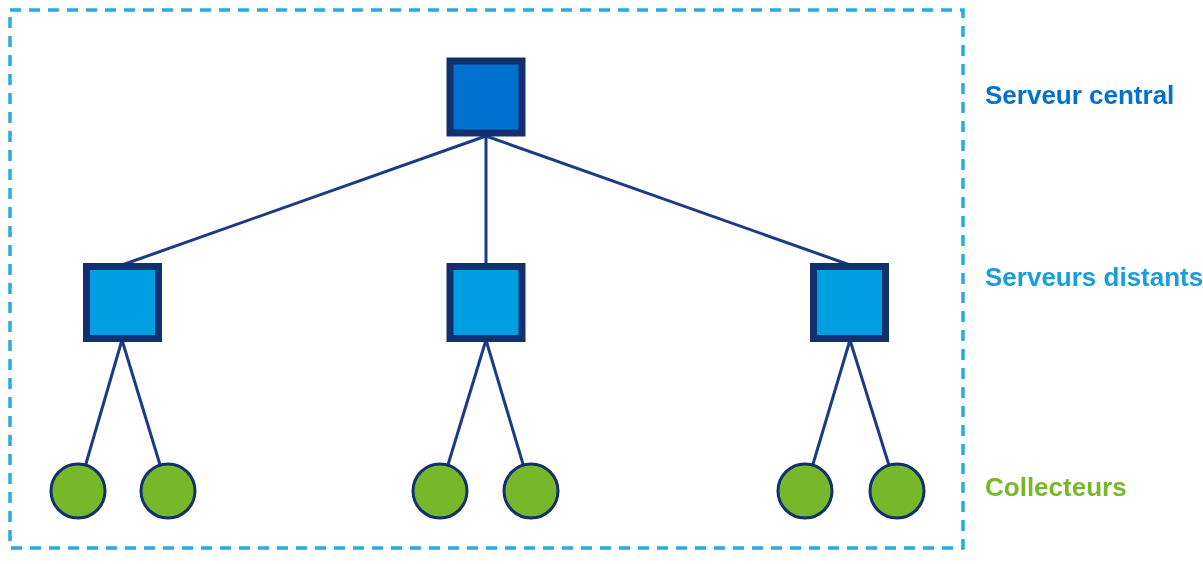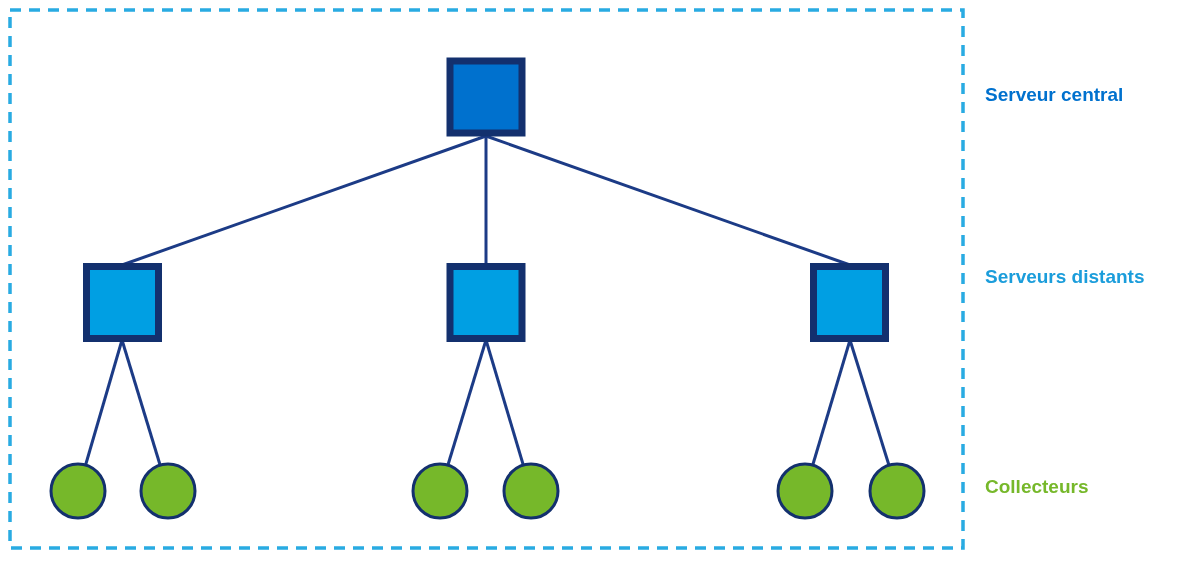--- a/index.html
+++ b/index.html
@@ -39,21 +39,21 @@
     stroke-width: 7;
   }
   .node-circle {
     fill: var(--collector-fill);
     stroke: var(--node-stroke);
     stroke-width: 3;
   }
   .label {
     position: absolute;
     left: 985px;
-    font-size: 19px;
+    font-size: 26px;
     font-weight: bold;
     line-height: 30px;
     white-space: nowrap;
   }
   .label-central    { top: 80px;  color: var(--label-central); }
   .label-distant    { top: 262px; color: var(--label-distant); }
   .label-collectors { top: 472px; color: var(--label-collectors); text-align: center; }
 </style>
 </head>
 <body>

